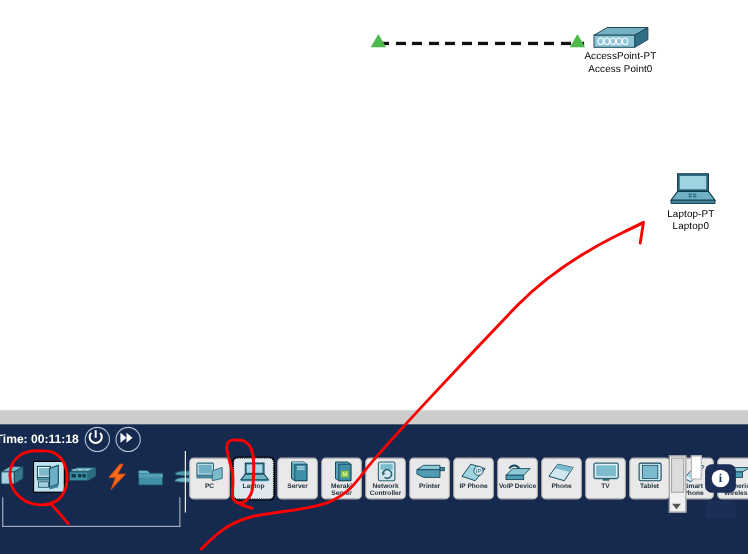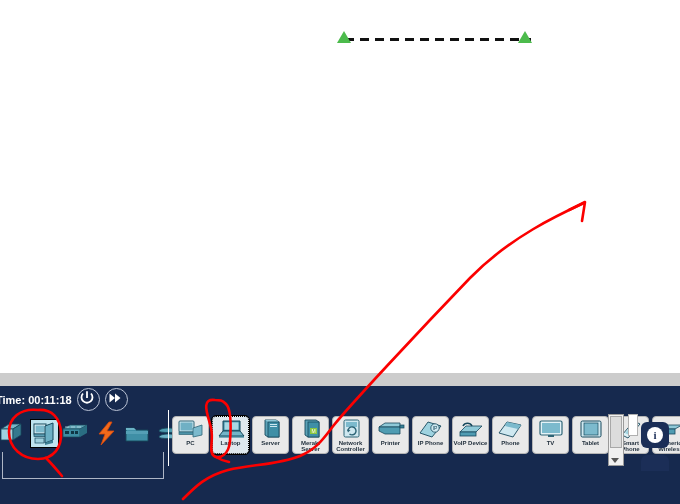--- a/index.html
+++ b/index.html
@@ -143,21 +143,57 @@
 </head>
 <body>
 
 <div id="canvas">
 
   <div id="link"></div>
   <div class="tri" id="tri-left"></div>
   <div class="tri" id="tri-right"></div>
 
 
-
+  <div class="device" style="left:508px;top:22px;width:112px;">
+    <div class="dev-icon ap-ico">
+      <svg width="56" height="24" viewBox="0 0 56 24">
+        <polygon points="4,10 16,3 53,3 41,10" fill="#74b0c2" stroke="#1b4a5a" stroke-width="0.9"></polygon>
+        <polygon points="41,10 53,3 53,14 41,21" fill="#2f6e84" stroke="#1b4a5a" stroke-width="0.9"></polygon>
+        <rect x="4" y="10" width="37" height="11" fill="#8ec6d6" stroke="#1b4a5a" stroke-width="0.9"></rect>
+        <g fill="none" stroke="#ffffff" stroke-width="1">
+          <ellipse cx="10" cy="15.5" rx="2.4" ry="3"></ellipse>
+          <ellipse cx="15.6" cy="15.5" rx="2.4" ry="3"></ellipse>
+          <ellipse cx="21.2" cy="15.5" rx="2.4" ry="3"></ellipse>
+          <ellipse cx="26.8" cy="15.5" rx="2.4" ry="3"></ellipse>
+          <ellipse cx="32.4" cy="15.5" rx="2.4" ry="3"></ellipse>
+        </g>
+      </svg>
+    </div>
+    <div class="dev-label">AccessPoint-PT</div>
+    <div class="dev-label">Access Point0</div>
+  </div>
+
+  <div class="device" style="left:580px;top:155px;width:96px;">
+    <div class="dev-icon laptop-ico">
+      <svg width="48" height="34" viewBox="0 0 48 34">
+        <polygon points="12,3 40,3 40,19 12,19" fill="#2f6e84" stroke="#12394a" stroke-width="1"></polygon>
+        <polygon points="14,5 38,5 38,17 14,17" fill="#9fd3e0"></polygon>
+        <polygon points="12,19 40,19 46,27 6,27" fill="#6fb0c4" stroke="#12394a" stroke-width="1"></polygon>
+        <polygon points="6,27 46,27 46,30 6,30" fill="#3d8196" stroke="#12394a" stroke-width="0.8"></polygon>
+        <g fill="#2f6e84">
+          <rect x="22" y="21" width="3" height="1.4"></rect>
+            <rect x="26" y="21" width="3" height="1.4"></rect>
+          <rect x="22" y="23" width="3" height="1.4"></rect>
+            <rect x="26" y="23" width="3" height="1.4"></rect>
+        </g>
+      </svg>
+    </div>
+    <div class="dev-label">Laptop-PT</div>
+    <div class="dev-label">Laptop0</div>
+  </div>
 </div>
 
 <div id="gray-band"></div>
 
 <div id="bottom-panel">
 
   <div id="time-bar">
     <div id="time-label">Time: 00:11:18</div>
 
     <div class="round-btn">

